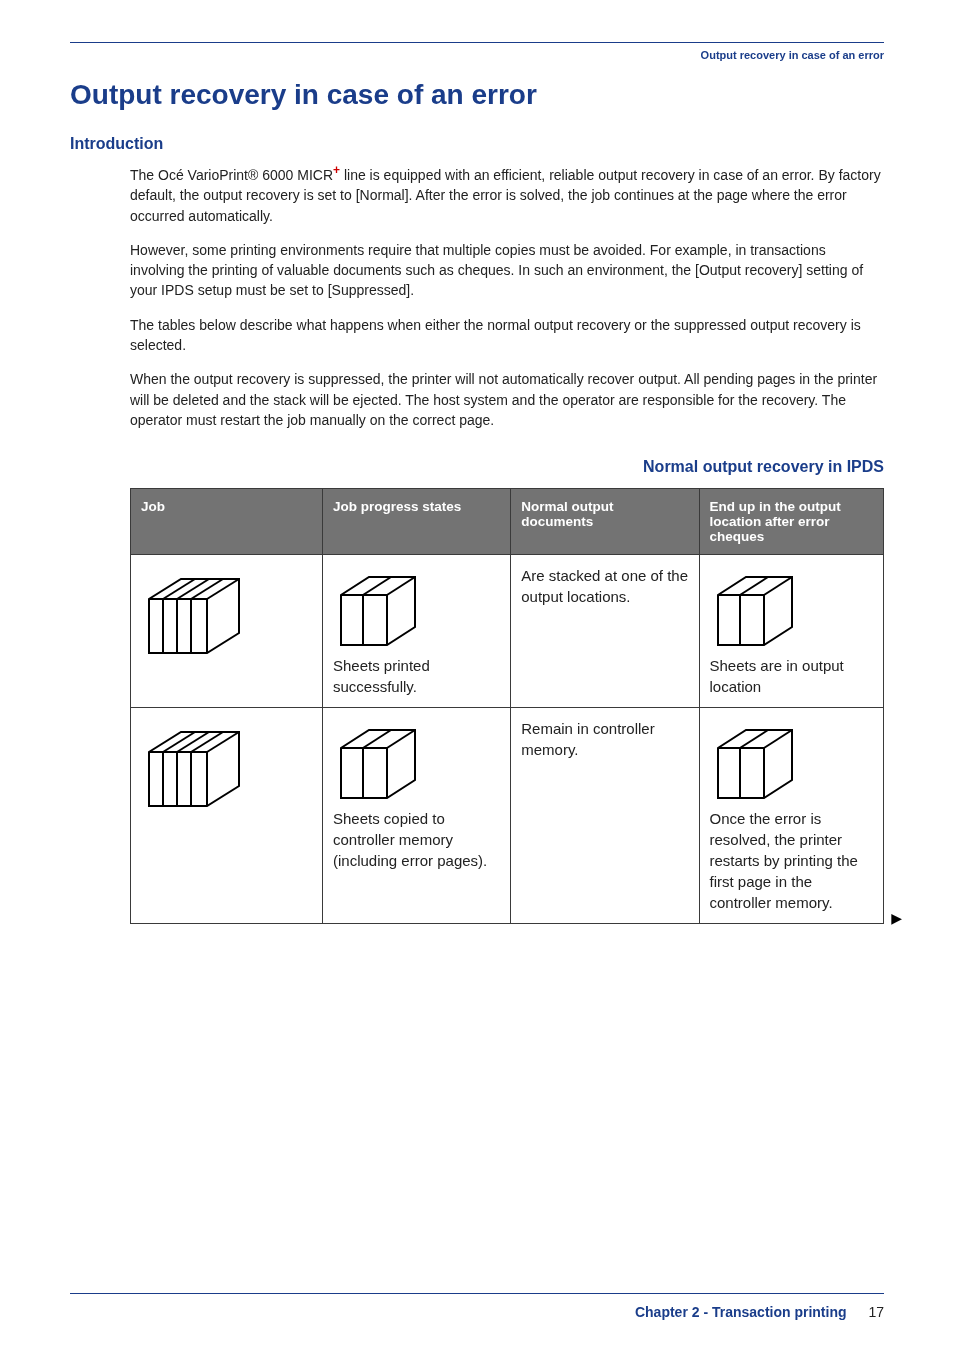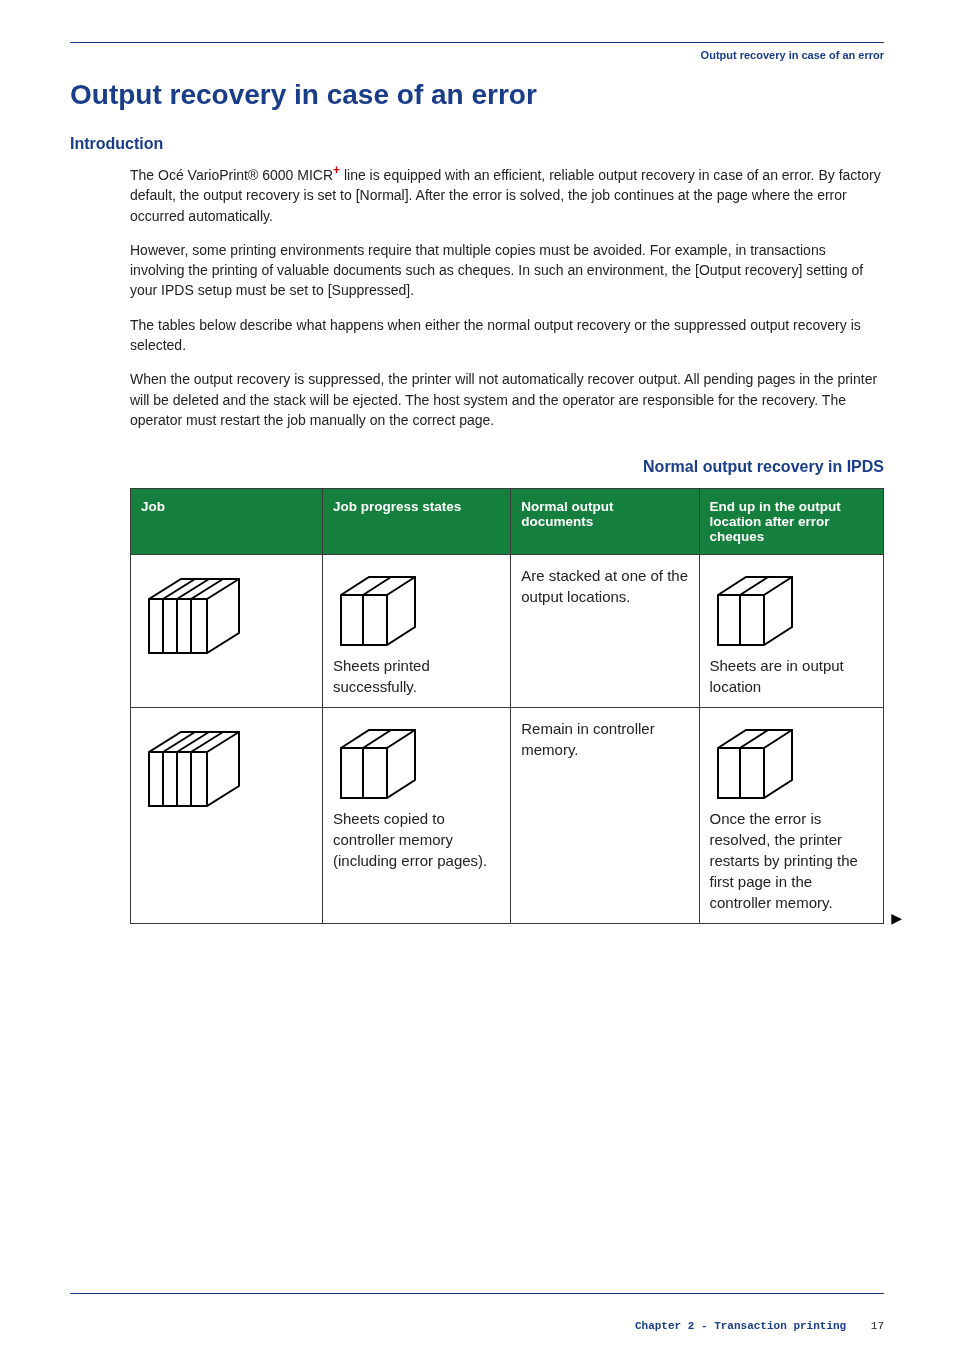--- a/index.html
+++ b/index.html
@@ -39,21 +39,21 @@
     margin-bottom: 14px;
   }
   .plus-sup { color: #c00; font-weight: bold; font-size: 12px; vertical-align: super; line-height: 0;}
   .section-gap { margin-top: 28px; text-align: right; }
   table.ipds {
     border-collapse: collapse;
     width: 100%;
     table-layout: fixed;
   }
   table.ipds th {
-    background: #15803d;
+    background: #737373;
     color: #fff;
     font-size: 13.5px;
     font-weight: bold;
     text-align: left;
     vertical-align: top;
     padding: 10px 10px;
     border: 1px solid #3a3a3a;
   }
   table.ipds td {
     border: 1px solid #3a3a3a;
@@ -64,25 +64,24 @@
   }
   .cell-text { }
   .footer-rule {
     position: absolute;
     left: 70px; right: 70px; bottom: 56px;
     border-top: 1px solid #1a3d8a;
   }
   .footer {
     position: absolute;
     right: 70px;
-    bottom: 18px;
-    font-size: 11px;
-    color: #1a3d8a;
-    font-weight: bold;
-    font-family: Liberation Mono, monospace;
+    bottom: 30px;
+    font-size: 14px;
+    color: #1a3d8a;
+    font-weight: bold;
   }
   .footer .pagenum { margin-left: 18px; color: #222; font-weight: normal; }
   .continue-arrow {
     position: absolute;
     font-size: 14px;
     color: #000;
   }
   svg.stack-icon { display:block; }
 </style>
 </head>

